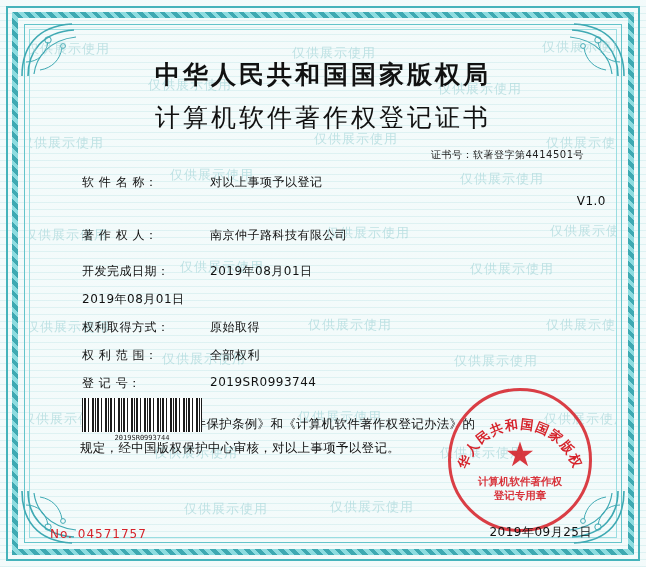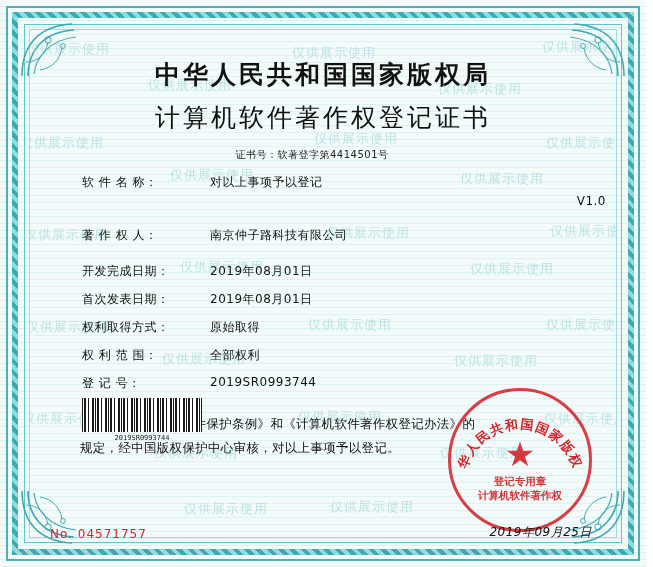--- a/index.html
+++ b/index.html
@@ -86,21 +86,21 @@
   .title-sub {
     text-align: center;
     font-family: "DejaVu Sans", sans-serif;
     font-size: 25px;
     font-weight: normal;
     letter-spacing: 3px;
     color: #111;
     margin-top: 10px;
   }
   .cert-no {
-    text-align: center;
+    text-align: right;
     font-family: "DejaVu Sans", sans-serif;
     font-size: 10px;
     color: #222;
     margin-top: 14px;
     padding-right: 22px;
     letter-spacing: 0.5px;
   }
   .fields {
     margin-top: 12px;
     padding-left: 42px;
@@ -220,21 +220,20 @@
   }
   .footer-no .prefix { color: #d6232b; }
   .footer-date {
     position: absolute;
     right: 54px;
     bottom: 26px;
     font-family: "DejaVu Sans", sans-serif;
     font-size: 12px;
     color: #111;
     letter-spacing: 0.5px;
-    font-style: italic;
   }
 </style>
 </head>
 <body>
 
 <div class="certificate">
 
   <div class="frame-outer"></div>
   <div class="frame-mid"></div>
   <div class="frame-inner"></div>
@@ -351,21 +350,20 @@
         <div class="field-label">著 作 权 人：</div>
         <div class="field-value">南京仲子路科技有限公司</div>
       </div>
 
       <div class="field-row gap-top">
         <div class="field-label">开发完成日期：</div>
         <div class="field-value">2019年08月01日</div>
       </div>
 
       <div class="field-row">
-        <div class="field-label">首次发表日期：</div>
         <div class="field-value">2019年08月01日</div>
       </div>
 
       <div class="field-row">
         <div class="field-label">权利取得方式：</div>
         <div class="field-value">原始取得</div>
       </div>
 
       <div class="field-row">
         <div class="field-label">权 利 范 围：</div>
@@ -394,22 +392,22 @@
     <svg class="seal-arc" viewBox="0 0 144 144" xmlns="http://www.w3.org/2000/svg">
       <defs>
         <path id="arcpath" d="M 18 82 A 56 56 0 0 1 126 82" fill="none"></path>
       </defs>
       <text>
         <textPath href="#arcpath" startOffset="50%" text-anchor="middle">中华人民共和国国家版权局</textPath>
       </text>
     </svg>
     <div class="seal-star">★</div>
     <div class="seal-lines">
+      <div>计算机软件著作权</div>
       <div>登记专用章</div>
-      <div>计算机软件著作权</div>
     </div>
   </div>
 
   <div class="footer-no">
     <span class="prefix">No.</span>
     <span>04571757</span>
   </div>
 
   <div class="footer-date">2019年09月25日</div>
 

